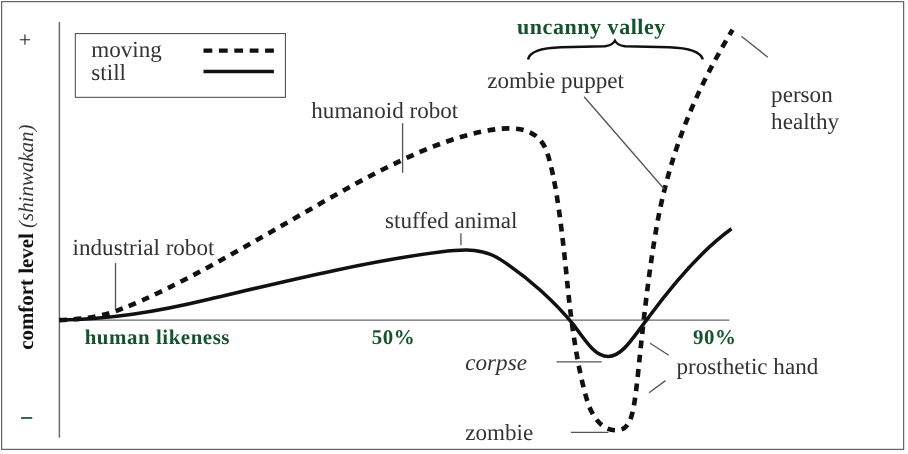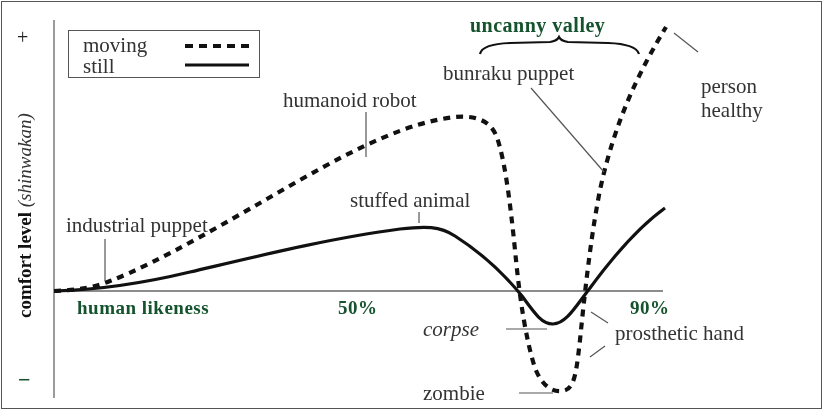--- a/index.html
+++ b/index.html
@@ -4,21 +4,21 @@
   <style>
     html, body { margin: 0; padding: 0; background: #ffffff; }
     body { width: 825px; height: 413px; position: relative; overflow: hidden; font-family: "Liberation Serif", "DejaVu Serif", serif; }
     .frame { position: absolute; left: 1px; top: 1px; width: 821px; height: 408px; border: 1.5px solid #555; box-sizing: border-box; background: #fff; }
     svg { position: absolute; left: 0; top: 0; }
     .lbl { position: absolute; color: #333; font-size: 21px; line-height: 1; white-space: nowrap; }
     .bold { font-weight: bold; color: #14532d; letter-spacing: 0.5px; }
     .ylabel { position: absolute; left: 14px; top: 318px; transform-origin: left top; transform: rotate(-90deg); font-size: 19px; white-space: nowrap; color: #111; }
     .ylabel .b { font-weight: bold; }
     .ylabel .i { font-style: italic; font-weight: normal; color: #333; }
-    .legend { position: absolute; left: 68px; top: 30px; width: 192px; height: 48px; border: 1.3px solid #555; box-sizing: border-box; }
+    .legend { position: absolute; left: 68px; top: 30px; width: 192px; height: 59px; border: 1.3px solid #555; box-sizing: border-box; }
     .legend .row { position: absolute; left: 14px; font-size: 21px; color: #333; line-height: 1; }
   </style>
 </head>
 <body>
 
 <div class="frame"></div>
 
 <svg width="825" height="413" viewBox="0 0 825 413">
 
   <line x1="54" y1="20" x2="54" y2="398" stroke="#666" stroke-width="1.3"></line>
@@ -73,21 +73,21 @@
 </div>
 <div class="lbl" style="left:17px; top:27px; font-size:20px; color:#222;">+</div>
 <div class="lbl bold" style="left:18px; top:369px; font-size:22px;">−</div>
 
 <div class="lbl bold" style="left:77px; top:298px; font-size:19px;">human likeness</div>
 <div class="lbl bold" style="left:338px; top:298px; font-size:19px;">50%</div>
 <div class="lbl bold" style="left:630px; top:298px; font-size:19px;">90%</div>
 
 <div class="lbl bold" style="left:470px; top:15px; font-size:20px;">uncanny valley</div>
 
-<div class="lbl" style="left:66px; top:215px;">industrial puppet</div>
+<div class="lbl" style="left:66px; top:215px;">industrial robot</div>
 <div class="lbl" style="left:283px; top:90px;">humanoid robot</div>
 <div class="lbl" style="left:334px; top:190px;margin-left:16px;">stuffed animal</div>
-<div class="lbl" style="left:443px; top:63px;">bunraku puppet</div>
+<div class="lbl" style="left:443px; top:63px;">zombie puppet</div>
 <div class="lbl" style="left:701px; top:53px;margin-top:47px;">healthy</div>
 <div class="lbl" style="left:701px; top:76px;">person</div>
 <div class="lbl" style="left:423px; top:319px;font-style:italic;">corpse</div>
 <div class="lbl" style="left:423px; top:383px;text-align:center;">zombie</div>
 <div class="lbl" style="left:615px; top:323px;">prosthetic hand</div>
 
 </body></html>

